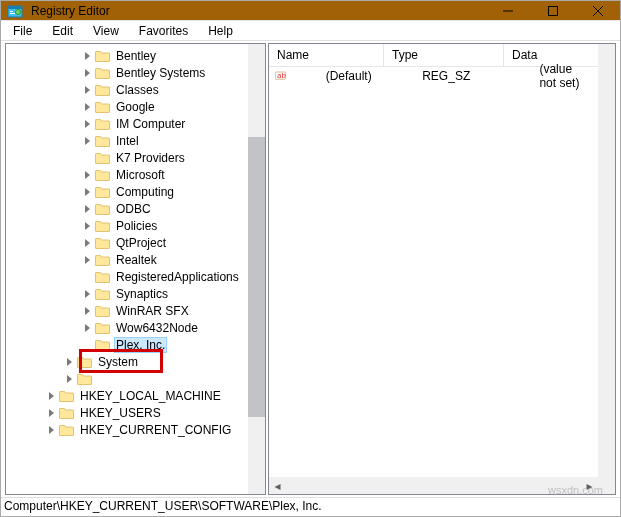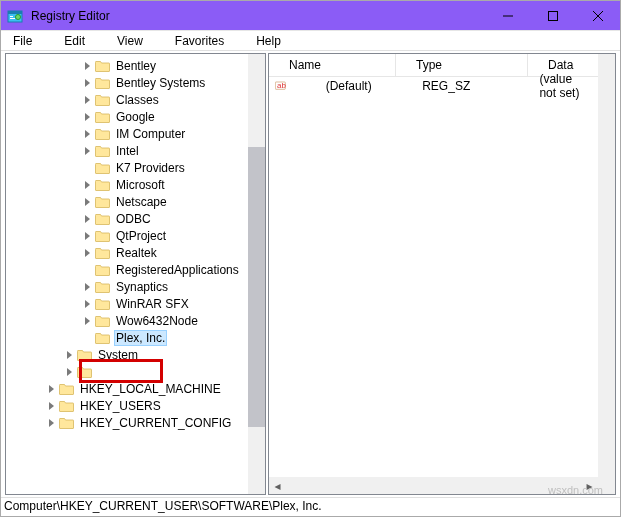--- a/index.html
+++ b/index.html
@@ -1,45 +1,45 @@
 <!DOCTYPE html>
 <html><head>
 <meta charset="utf-8">
 <style>
   * { box-sizing: border-box; font-family: "Segoe UI", Tahoma, sans-serif; font-size: 12px; }
   html, body { margin: 0; padding: 0; }
   .window { width: 621px; height: 517px; border: 1px solid #aaa; background: #fff; display: flex; flex-direction: column; position: relative; }
-  .titlebar { height: 30px; background: #8b5cf6; display: flex; align-items: center; border-bottom: 1px solid #e6e6e6; }
+  .titlebar { height: 20px; background: #a16207; display: flex; align-items: center; border-bottom: 1px solid #e6e6e6; }
   .titlebar .app-icon { width: 16px; height: 16px; margin: 0 6px; display: inline-flex; }
   .titlebar .title { flex: 1; padding-left: 2px; }
   .winbtns { display: flex; height: 100%; }
   .winbtn { width: 45px; display: flex; align-items: center; justify-content: center; }
   .winbtn svg { width: 10px; height: 10px; }
-  .menubar { height: 20px; display: flex; align-items: center; padding: 0 4px; gap: 16px; border-bottom: 1px solid #e0e0e0; }
+  .menubar { height: 20px; display: flex; align-items: center; padding: 0 4px; gap: 4px; border-bottom: 1px solid #e0e0e0; }
   .menuitem { padding: 2px 8px; }
   .content { flex: 1; display: flex; min-height: 0; }
   .left { width: 261px; border: 1px solid #828790; margin: 2px 1px 2px 4px; position: relative; overflow: hidden; }
   .right { flex: 1; border: 1px solid #828790; margin: 2px 4px 2px 1px; position: relative; overflow: hidden; background: #fff; }
   .tree { position: absolute; inset: 0; overflow: hidden; padding-top: 3px; }
   .tree-inner { position: relative; }
   .node { display: flex; align-items: center; height: 17px; white-space: nowrap; }
   .expander { width: 14px; height: 14px; display: flex; align-items: center; justify-content: center; color: #666; }
   .expander.vis::before { content: ""; display: block; width: 0; height: 0; border-top: 4px solid transparent; border-bottom: 4px solid transparent; border-left: 5px solid #7a7a7a; }
   .spacer { display: inline-block; }
   .folder-icon { width: 16px; height: 14px; margin-right: 4px; display: inline-flex; align-items: center; justify-content: center; }
   .folder-icon svg { width: 15px; height: 12px; }
   .node .label { padding: 0 2px; }
   .node.selected .label { background: #cce8ff; border: 1px solid #99d1ff; padding: 0 1px; }
   .vscroll { position: absolute; right: 0; top: 0; bottom: 0; width: 17px; background: #f0f0f0; }
   .vthumb { position: absolute; left: 0; right: 0; background: #c2c3c9; }
   .hscroll { position: absolute; left: 0; right: 0; bottom: 0; height: 17px; background: #f0f0f0; display: flex; align-items: center; }
   .hscroll .harrow { width: 17px; height: 17px; display: flex; align-items: center; justify-content: center; color: #606060; }
   .hscroll .htrack { flex: 1; }
   .list-header { height: 23px; display: flex; border-bottom: 1px solid #e6e6e6; }
-  .list-header .col { padding: 4px 8px; border-right: 1px solid #e6e6e6; color: #000; margin-left: 12px; }
+  .list-header .col { padding: 4px 8px; border-right: 1px solid #e6e6e6; color: #000; }
   .row { display: flex; align-items: center; height: 18px; gap: 32px; }
   .row .cell { padding: 0 8px; }
   .val-icon { width: 16px; height: 14px; margin-left: 6px; display: inline-flex; align-items: center; }
   .highlight-box { position: absolute; border: 3px solid #d30000; pointer-events: none; }
   .status { height: 19px; border-top: 1px solid #e0e0e0; padding: 1px 3px; font-size: 12px; }
   .watermark { position: absolute; right: 17px; bottom: 20px; font-size: 11px; color: #bfbfbf; }
   .tree { overflow: hidden; }
   .left .vscroll { right: 0; }
   .left .tree { right: 17px; }
   .right .vscroll { right: 0; }
@@ -176,31 +176,41 @@
               <span class="label">Microsoft</span>
             </div>
             <div class="node">
               <span class="spacer" style="width:74px"></span>
               <span class="expander vis"></span>
               <span class="folder-icon">
                 <svg viewBox="0 0 15 12">
                   <path d="M0.5 2.5 L0.5 11 Q0.5 11.5 1 11.5 L14 11.5 Q14.5 11.5 14.5 11 L14.5 3.5 Q14.5 3 14 3 L6.5 3 L5.5 1.5 L1 1.5 Q0.5 1.5 0.5 2 Z" fill="#ffe79c" stroke="#d7b65a" stroke-width="0.8"></path>
                 </svg>
               </span>
-              <span class="label">Netscape</span>
+              <span class="label">Computing</span>
             </div>
             <div class="node">
               <span class="spacer" style="width:74px"></span>
               <span class="expander vis"></span>
               <span class="folder-icon">
                 <svg viewBox="0 0 15 12">
                   <path d="M0.5 2.5 L0.5 11 Q0.5 11.5 1 11.5 L14 11.5 Q14.5 11.5 14.5 11 L14.5 3.5 Q14.5 3 14 3 L6.5 3 L5.5 1.5 L1 1.5 Q0.5 1.5 0.5 2 Z" fill="#ffe79c" stroke="#d7b65a" stroke-width="0.8"></path>
                 </svg>
               </span>
               <span class="label">ODBC</span>
+            </div>
+            <div class="node">
+              <span class="spacer" style="width:74px"></span>
+              <span class="expander vis"></span>
+              <span class="folder-icon">
+                <svg viewBox="0 0 15 12">
+                  <path d="M0.5 2.5 L0.5 11 Q0.5 11.5 1 11.5 L14 11.5 Q14.5 11.5 14.5 11 L14.5 3.5 Q14.5 3 14 3 L6.5 3 L5.5 1.5 L1 1.5 Q0.5 1.5 0.5 2 Z" fill="#ffe79c" stroke="#d7b65a" stroke-width="0.8"></path>
+                </svg>
+              </span>
+              <span class="label">Policies</span>
             </div>
             <div class="node">
               <span class="spacer" style="width:74px"></span>
               <span class="expander vis"></span>
               <span class="folder-icon">
                 <svg viewBox="0 0 15 12">
                   <path d="M0.5 2.5 L0.5 11 Q0.5 11.5 1 11.5 L14 11.5 Q14.5 11.5 14.5 11 L14.5 3.5 Q14.5 3 14 3 L6.5 3 L5.5 1.5 L1 1.5 Q0.5 1.5 0.5 2 Z" fill="#ffe79c" stroke="#d7b65a" stroke-width="0.8"></path>
                 </svg>
               </span>
               <span class="label">QtProject</span>

